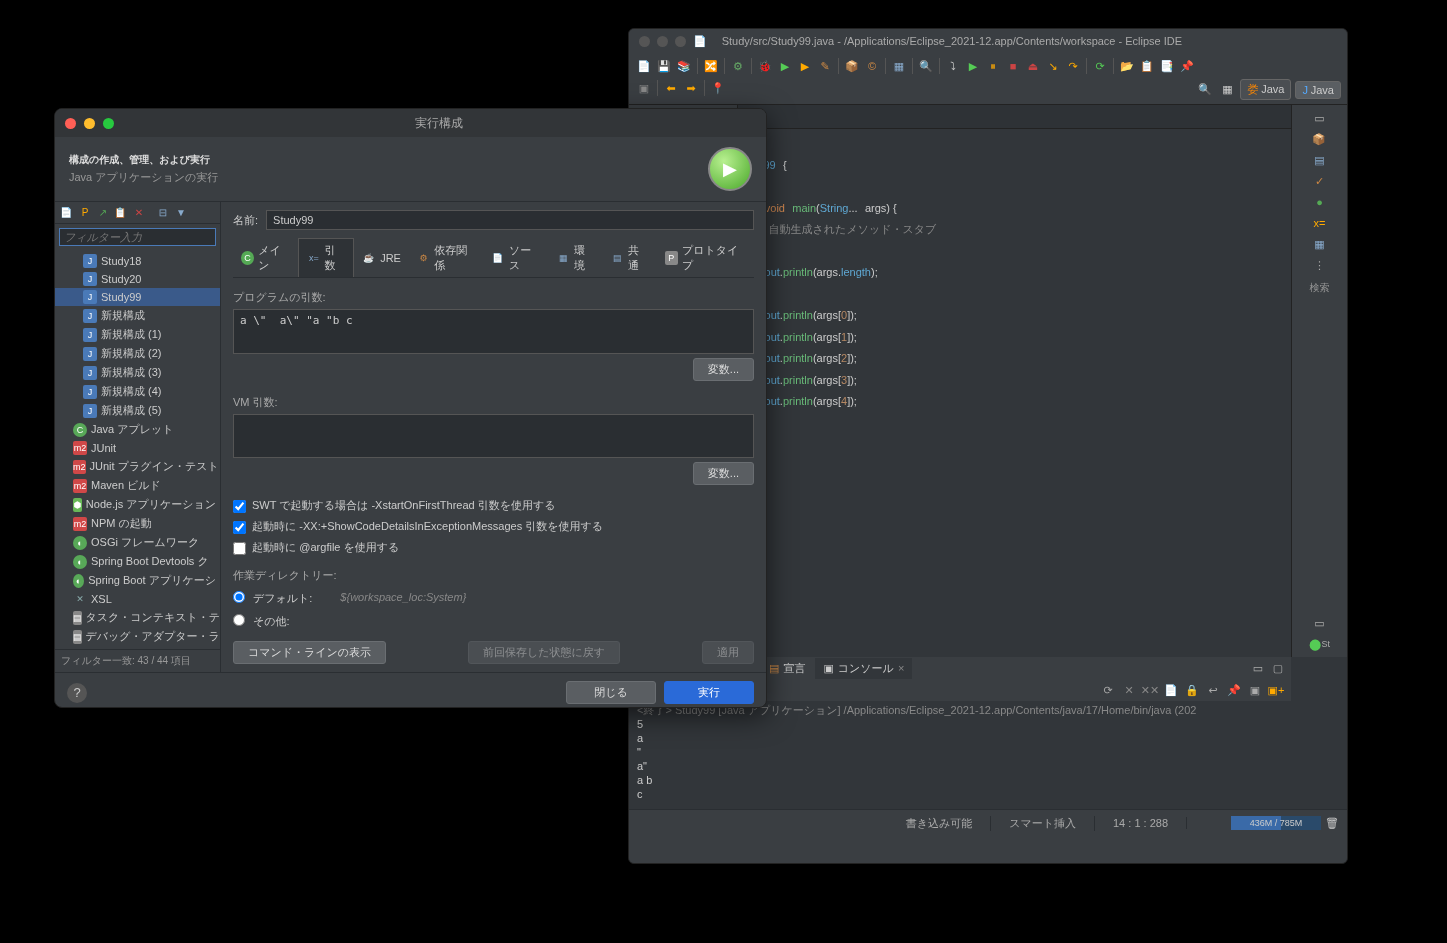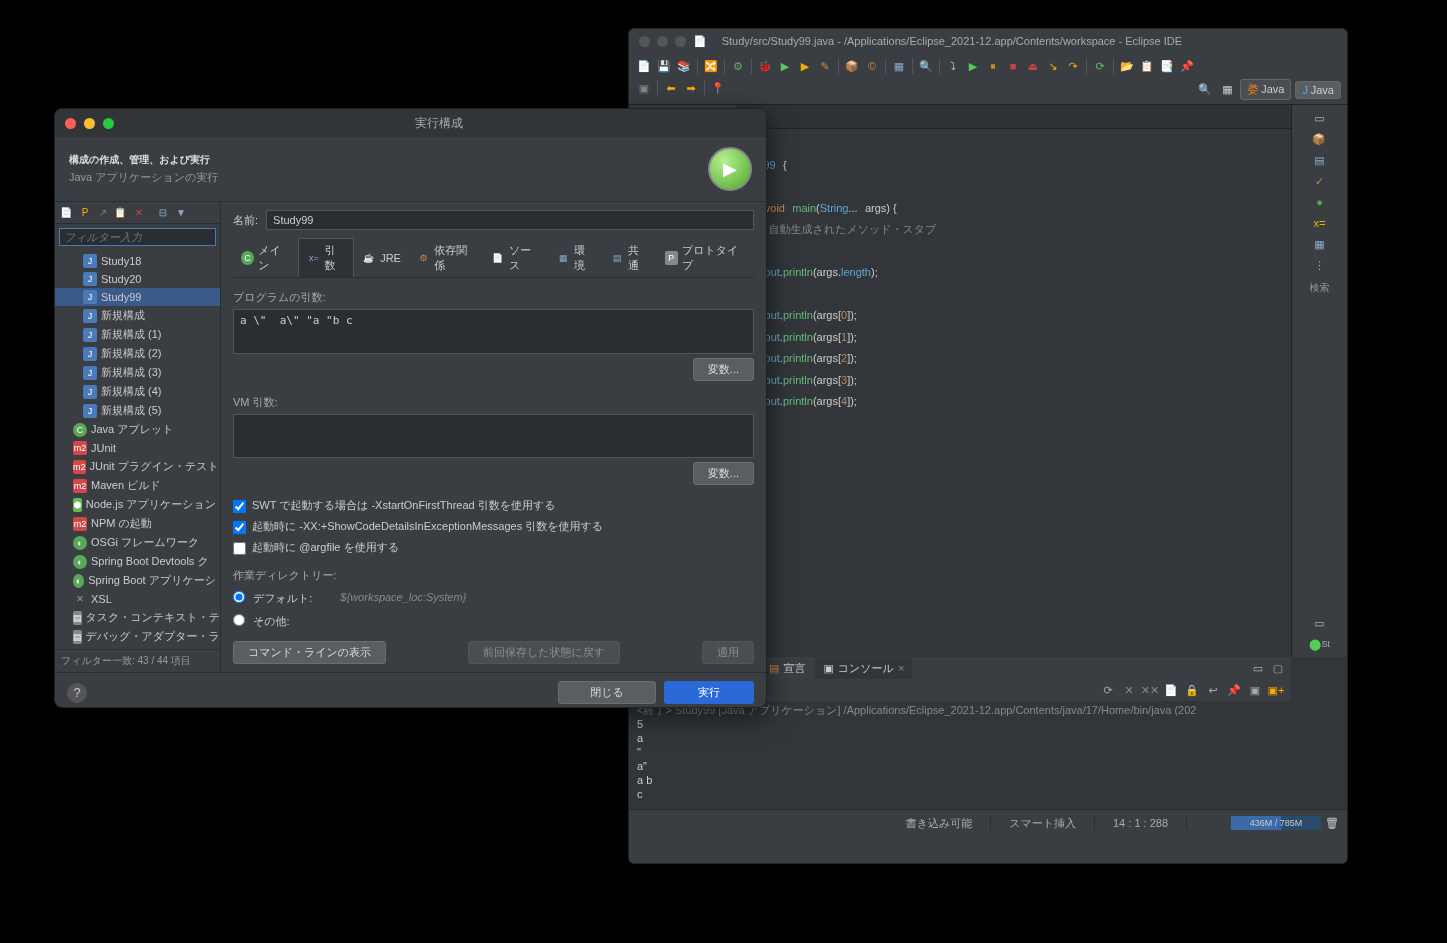--- a/index.html
+++ b/index.html
@@ -456,16 +456,16 @@
       <div class="bottom-buttons">
         <button class="btn">コマンド・ラインの表示</button>
         <button class="btn" disabled="">前回保存した状態に戻す</button>
         <button class="btn" disabled="">適用</button>
       </div>
     </div>
   </div>
   <div class="dlg-footer">
     <div class="help-ico">?</div>
     <div style="flex:1"></div>
-    <button class="btn" style="width:98px">閉じる</button>
+    <button class="btn" style="width:90px">閉じる</button>
     <button class="btn blue" style="width:90px">実行</button>
   </div>
 </div>
 
 </body></html>

